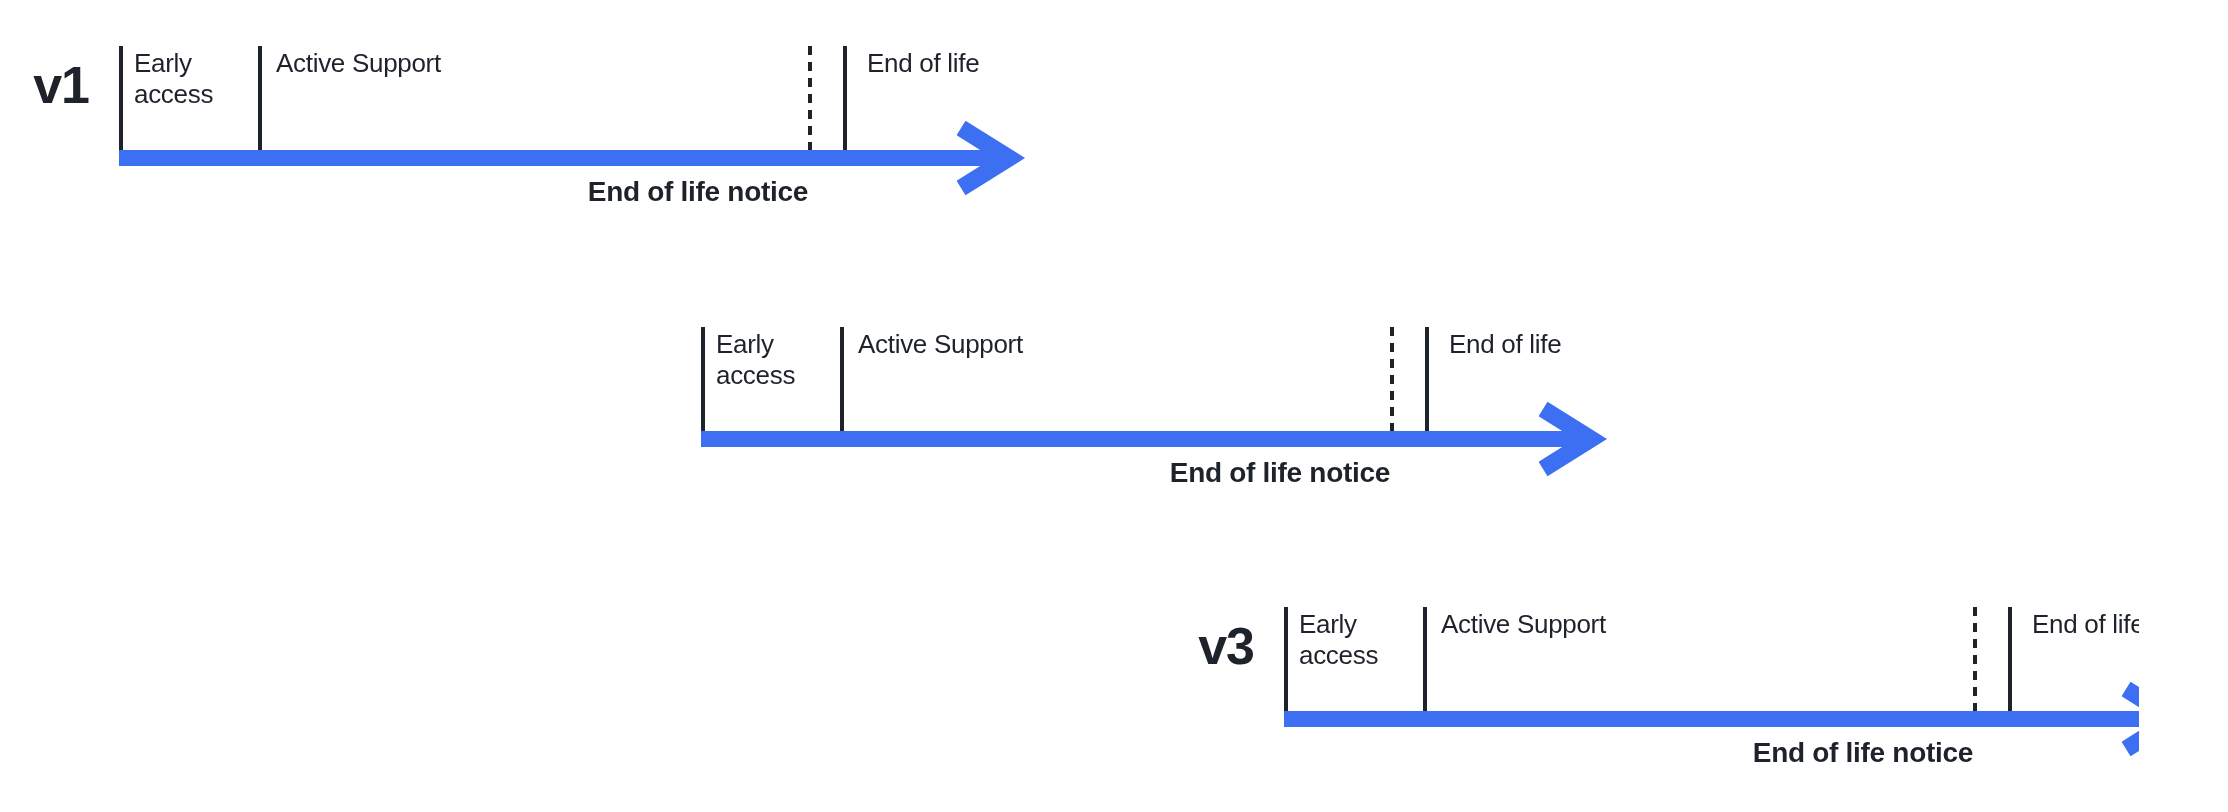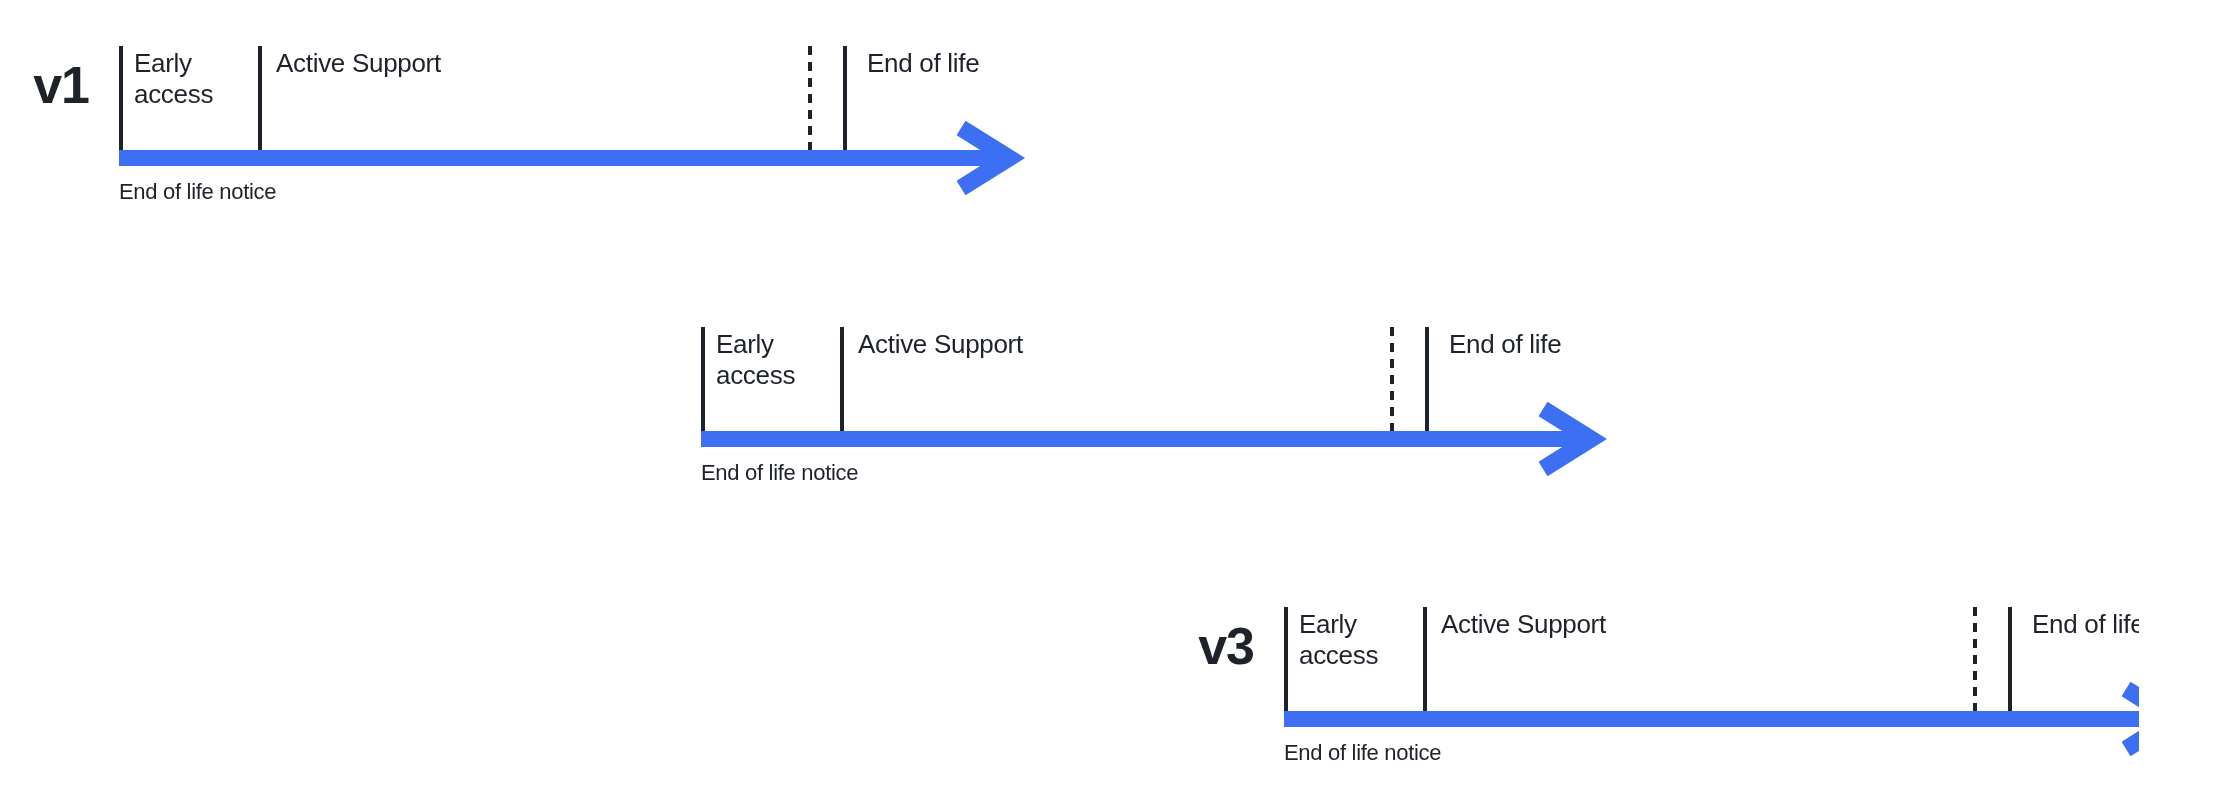--- a/index.html
+++ b/index.html
@@ -86,22 +86,23 @@
     white-space:nowrap;
   }
   .stage-early{left:15px;width:105px;white-space:normal;}
   .stage-active{left:157px;}
   .stage-eol{left:748px;}
   .notice-label{
     position:absolute;
     left:0;
     top:131px;
     width:689px;
-    font-size:22px;
-    font-weight:normal;
+    text-align:right;
+    font-size:28px;
+    font-weight:bold;
     letter-spacing:-0.3px;
     line-height:30px;
     color:var(--ink);
     white-space:nowrap;
   }
 </style>
 </head>
 <body>
 
 <div class="canvas">

